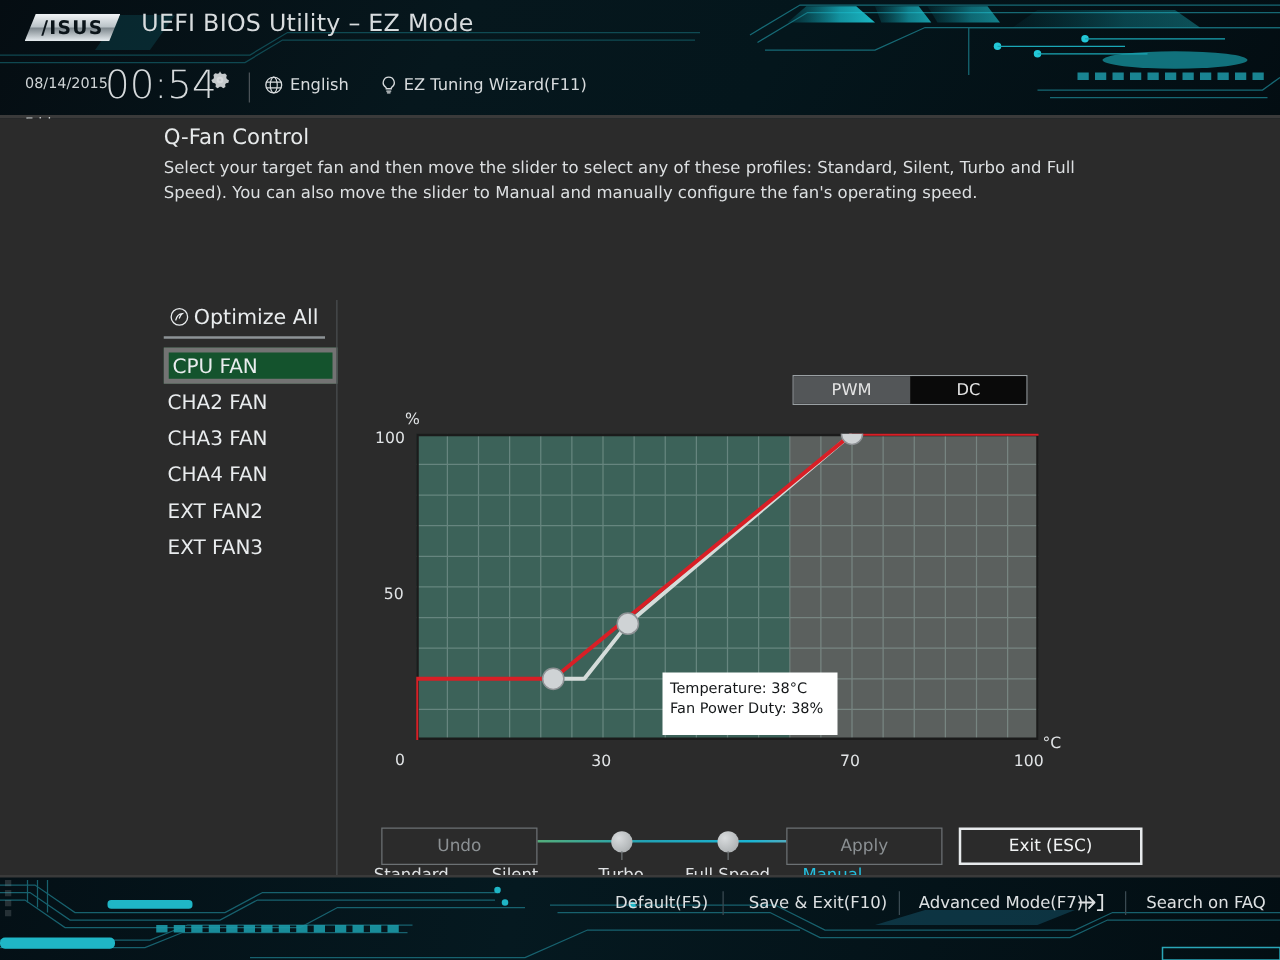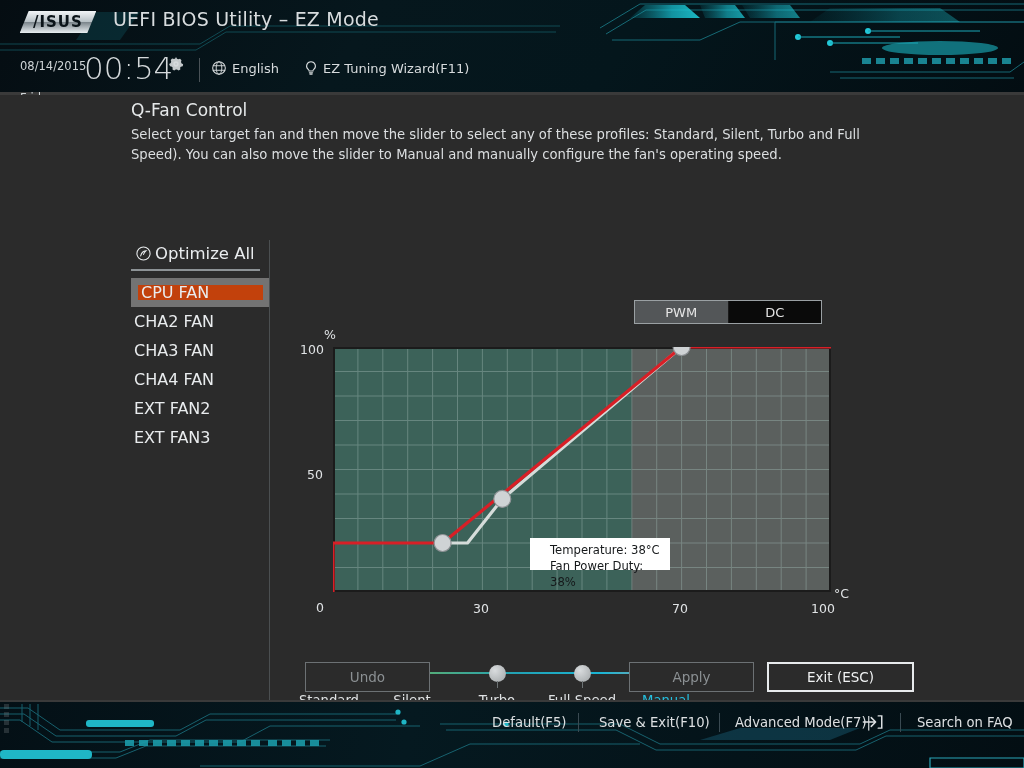--- a/index.html
+++ b/index.html
@@ -62,21 +62,21 @@
     position: relative; height: 26px; display: flex; align-items: center; gap: 3px;
     padding-left: 4px;
   }
   .optimize-all .oa-label { font-size: 16.5px; color: #e9ecee; }
   .oa-rule { position: absolute; left: 131px; top: 174px; width: 129px; height: 2px; background: #8d9396; }
   .fan-items { position: absolute; left: 0px; top: 38px; width: 139px; }
   .fan-item {
     height: 29px; display: flex; align-items: center; padding-left: 3px;
     font-size: 16px; color: #e9ecee;
   }
-  .fan-item.selected { background: #c2410c; border: 7px solid #737373; }
+  .fan-item.selected { background: #14532d; border: 4px solid #737373; }
   .list-divider { position: absolute; left: 269px; top: 145px; width: 1px; height: 479px; background: #4b4f51; }
 
   
   .mode-toggle {
     position: absolute; left: 634px; top: 205px; width: 188px; height: 24px;
     border: 1px solid #9aa0a3; display: flex; background: #0a0a0a;
   }
   .mode-btn {
     flex: 1; display: flex; align-items: center; justify-content: center;
     font-size: 13px; color: #e5e5e5; background: #0a0a0a;
@@ -90,22 +90,22 @@
   .y-100  { position: absolute; left: 0px;  top: 17px; font-size: 12.5px; color: #e0e3e5; }
   .y-50   { position: absolute; left: 7px;  top: 142px; font-size: 12.5px; color: #e0e3e5; }
   .y-0    { position: absolute; left: 16px; top: 275px; font-size: 12.5px; color: #e0e3e5; }
   .x-unit { position: absolute; left: 534px; top: 261px; font-size: 12.5px; color: #e0e3e5; }
   .x-30   { position: absolute; left: 173px; top: 276px; font-size: 12.5px; color: #e0e3e5; }
   .x-70   { position: absolute; left: 372px; top: 276px; font-size: 12.5px; color: #e0e3e5; }
   .x-100  { position: absolute; left: 511px; top: 276px; font-size: 12.5px; color: #e0e3e5; }
   .plot { position: absolute; left: 33px; top: 22px; width: 498px; height: 245px; }
 
   .tooltip {
-    position: absolute; left: 530px; top: 443px; width: 140px; height: 32px;
-    background: #ffffff; padding: 4px 6px 0 20px;
+    position: absolute; left: 530px; top: 443px; width: 140px; height: 50px;
+    background: #ffffff; padding: 4px 6px 0 6px;
   }
   .tooltip div { font-size: 11.6px; color: #15181a; line-height: 16px; }
 
   .cursor-arrow { position: absolute; left: 527px; top: 408px; width: 20px; height: 28px; }
 
   
   .profiles { position: absolute; left: 300px; top: 560px; width: 420px; height: 60px; }
   .prof-track {
     position: absolute; left: 29px; top: 17px; width: 340px; height: 2px;
     background: linear-gradient(90deg, #b5c22b 0%, #5bae72 26%, #22a2b5 55%, #1ab5d4 80%, #9aa0a3 100%);

